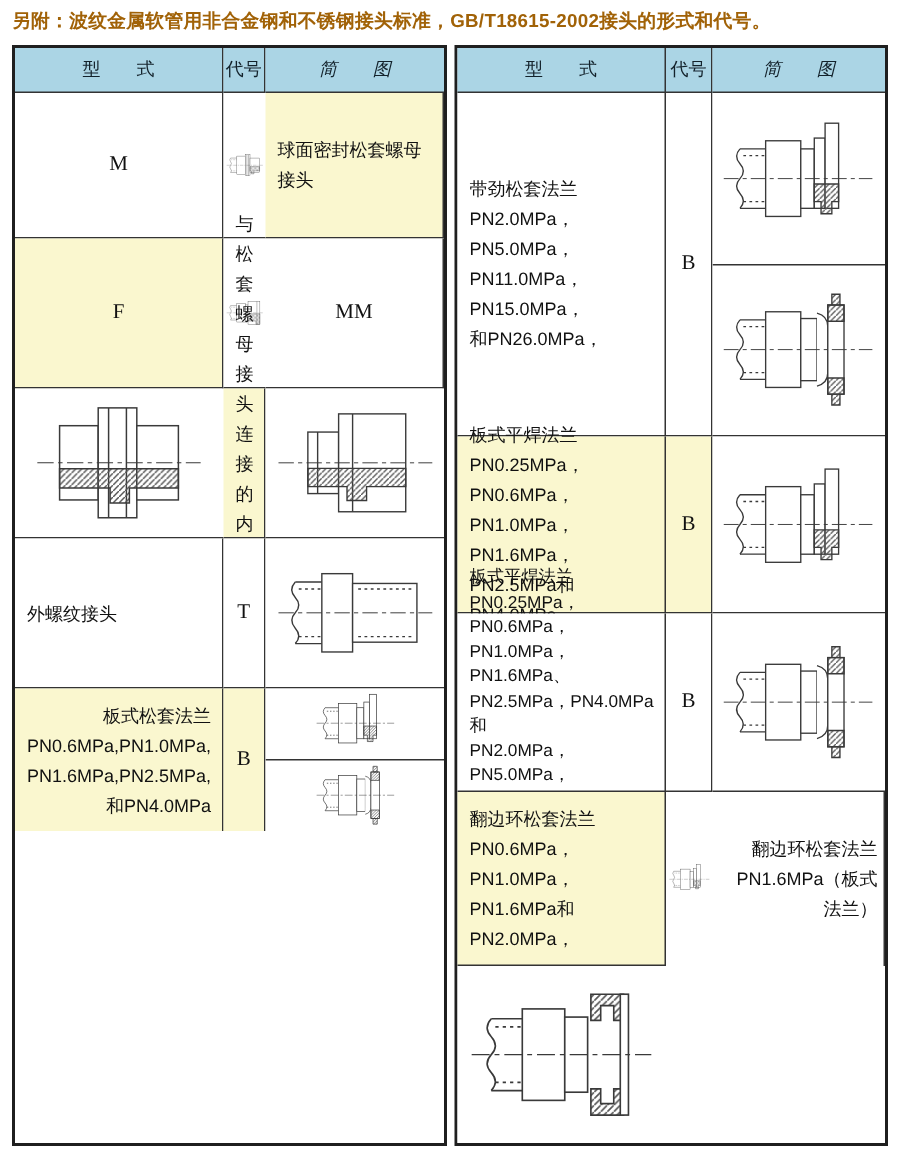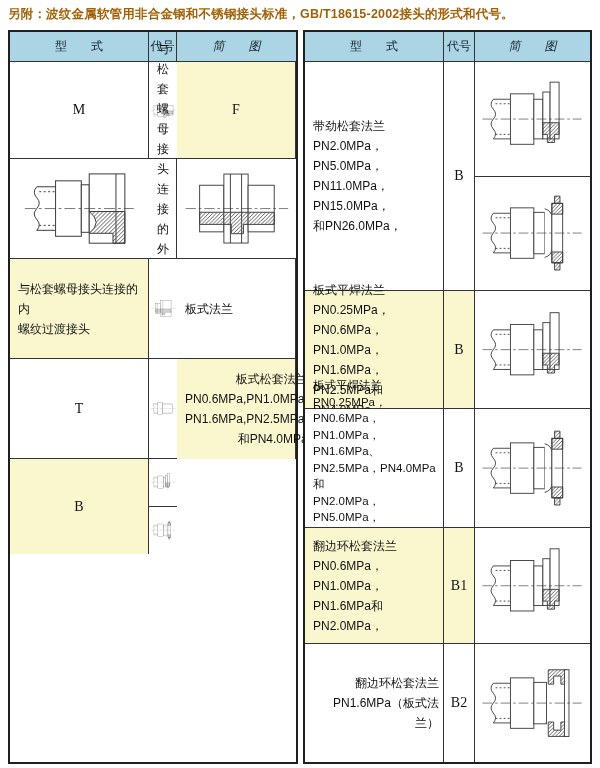--- a/index.html
+++ b/index.html
@@ -151,44 +151,44 @@
       <div class="cell hdr">代号</div>
       <div class="cell hdr c-diag">简　　图</div>
 
       <div class="cell c-code">M</div>
       <div class="cell c-diag">
         <svg class="dg" viewBox="0 0 120 90">
             <use href="#sym-m"></use>
           </svg>
       </div>
 
+      <div class="cell c-type hl">球面密封松套螺母接头</div>
       <div class="cell c-code hl">F</div>
       <div class="cell c-diag">
         <svg class="dg" viewBox="0 0 120 90">
             <use href="#sym-f"></use>
           </svg>
       </div>
 
-      <div class="cell c-type">与松套螺母接头连接的
-外螺纹过液接头</div>
+      <div class="cell c-code">MM</div>
       <div class="cell c-diag">
         <svg class="dg" viewBox="0 0 120 90">
             <use href="#sym-mm"></use>
           </svg>
       </div>
 
       <div class="cell c-type hl">与松套螺母接头连接的内
 螺纹过渡接头</div>
       <div class="cell c-diag">
         <svg class="dg" viewBox="0 0 120 90">
             <use href="#sym-mf"></use>
           </svg>
       </div>
 
-      <div class="cell c-type">板式法兰</div>
+      <div class="cell c-type">外螺纹接头</div>
       <div class="cell c-code">T</div>
       <div class="cell c-diag">
         <svg class="dg" viewBox="0 0 120 90">
             <use href="#sym-t"></use>
           </svg>
       </div>
 
       <div class="cell c-type hl">板式松套法兰
 PN0.6MPa,PN1.0MPa,
 PN1.6MPa,PN2.5MPa,
@@ -251,30 +251,28 @@
       <div class="cell c-code">B</div>
       <div class="cell c-diag">
         <svg class="dg" viewBox="0 0 120 90">
             <use href="#sym-fl2"></use>
           </svg>
       </div>
 
       <div class="cell c-type hl">翻边环松套法兰
 PN0.6MPa，PN1.0MPa，
 PN1.6MPa和PN2.0MPa，</div>
-      <div class="cell c-code hl">B1</div>
       <div class="cell c-diag">
         <svg class="dg" viewBox="0 0 120 90">
             <use href="#sym-fl1"></use>
           </svg>
       </div>
 
       <div class="cell c-type">翻边环松套法兰
 PN1.6MPa（板式法兰）</div>
-      <div class="cell c-code">B2</div>
       <div class="cell c-diag">
         <svg class="dg" viewBox="0 0 120 90">
             <use href="#sym-b2"></use>
           </svg>
       </div>
     </div>
 
   </div>
 </div>
 

